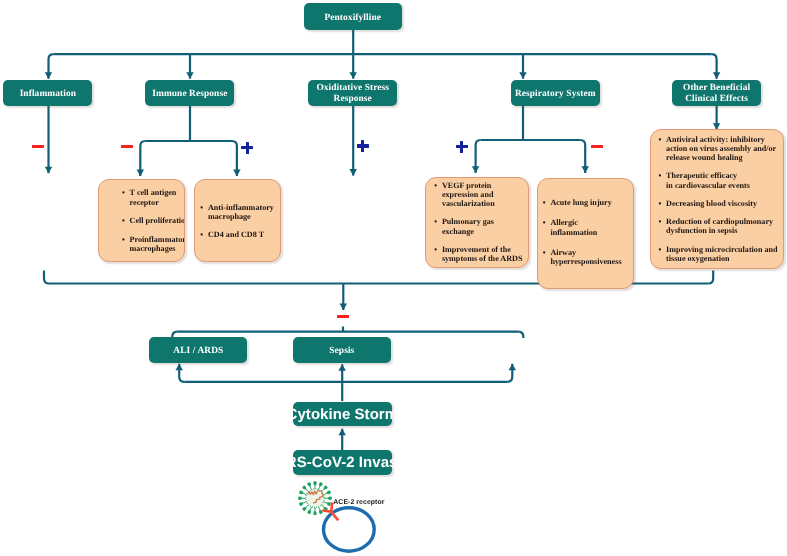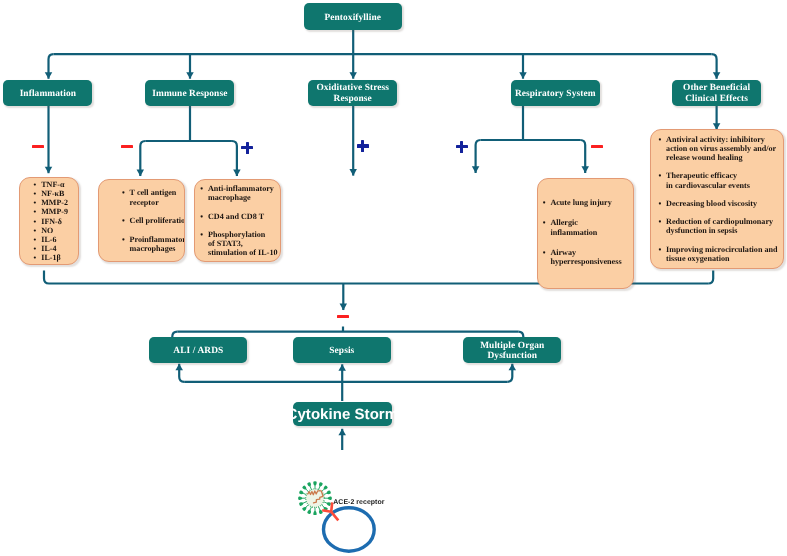--- a/index.html
+++ b/index.html
@@ -165,57 +165,51 @@
   <div class="nodebox" style="left:672.0px;top:80.0px;width:89.3px;height:25.5px;">
       <span>Other Beneficial
 Clinical Effects</span>
     </div>
   <div class="nodebox" style="left:130.4px;top:336.8px;width:97.9px;height:26.3px;margin-left:19px;">
       <span>ALI / ARDS</span>
     </div>
   <div class="nodebox" style="left:292.9px;top:336.8px;width:97.9px;height:26.3px;">
       <span>Sepsis</span>
     </div>
-  <div class="nodebox" style="left:463.3px;top:336.8px;width:97.9px;height:26.3px;">
-      <span>Multiple Organ
-Dysfunction</span>
-    </div>
   <div class="nodebox sans" style="left:293.0px;top:401.8px;width:98.7px;height:24.3px;">
       <span>Cytokine Storm</span>
     </div>
-  <div class="listbox compact" style="left:19.1px;top:177.2px;width:60.1px;height:88.0px;padding:0 2.0px 0 13.5px;">
-      <ul style="transform:translateY(0px);--gap:0px;">
-        <li>TNF-α</li>
-        <li>NF-κB</li>
-        <li>MMP-2</li>
-        <li>MMP-9</li>
-        <li>IFN-δ</li>
-        <li>NO</li>
-        <li>IL-6</li>
-        <li>IL-4</li>
-        <li>IL-1β</li>
-      </ul>
+  <div class="nodebox sans" style="left:293.0px;top:449.7px;width:99.0px;height:25.2px;">
+      <span>SARS-CoV-2 Invasion</span>
     </div>
   <div class="listbox spaced" style="left:97.9px;top:179.1px;width:86.9px;height:83.4px;padding:0 0px 0 23px;">
       <ul style="transform:translateY(0px);--gap:9.4px;">
         <li>T cell antigen
 receptor</li>
         <li>Cell proliferation</li>
         <li>Proinflammatory
 macrophages</li>
       </ul>
     </div>
   <div class="listbox spaced" style="left:193.5px;top:179.1px;width:87.7px;height:83.4px;padding:0 0px 0 5.8px;">
       <ul style="transform:translateY(0px);--gap:8.8px;">
         <li>Anti-inflammatory
 macrophage</li>
         <li>CD4 and CD8 T</li>
-        <li>Phosphorylation
-of STAT3,
-stimulation of IL-10</li>
+      </ul>
+    </div>
+  <div class="listbox spaced" style="left:425.0px;top:176.5px;width:103.7px;height:91.2px;padding:0 0px 0 8.2px;">
+      <ul style="transform:translateY(0px);--gap:9.1px;">
+        <li>VEGF protein
+expression and
+vascularization</li>
+        <li>Pulmonary gas
+exchange</li>
+        <li>Improvement of the
+symptoms of the ARDS</li>
       </ul>
     </div>
   <div class="listbox spaced" style="left:536.5px;top:177.7px;width:97.1px;height:111px;padding:0 0px 0 5.2px;">
       <ul style="transform:translateY(-1.5px);--gap:10.8px;">
         <li>Acute lung injury</li>
         <li>Allergic
 inflammation</li>
         <li>Airway
 hyperresponsiveness</li>
       </ul>

